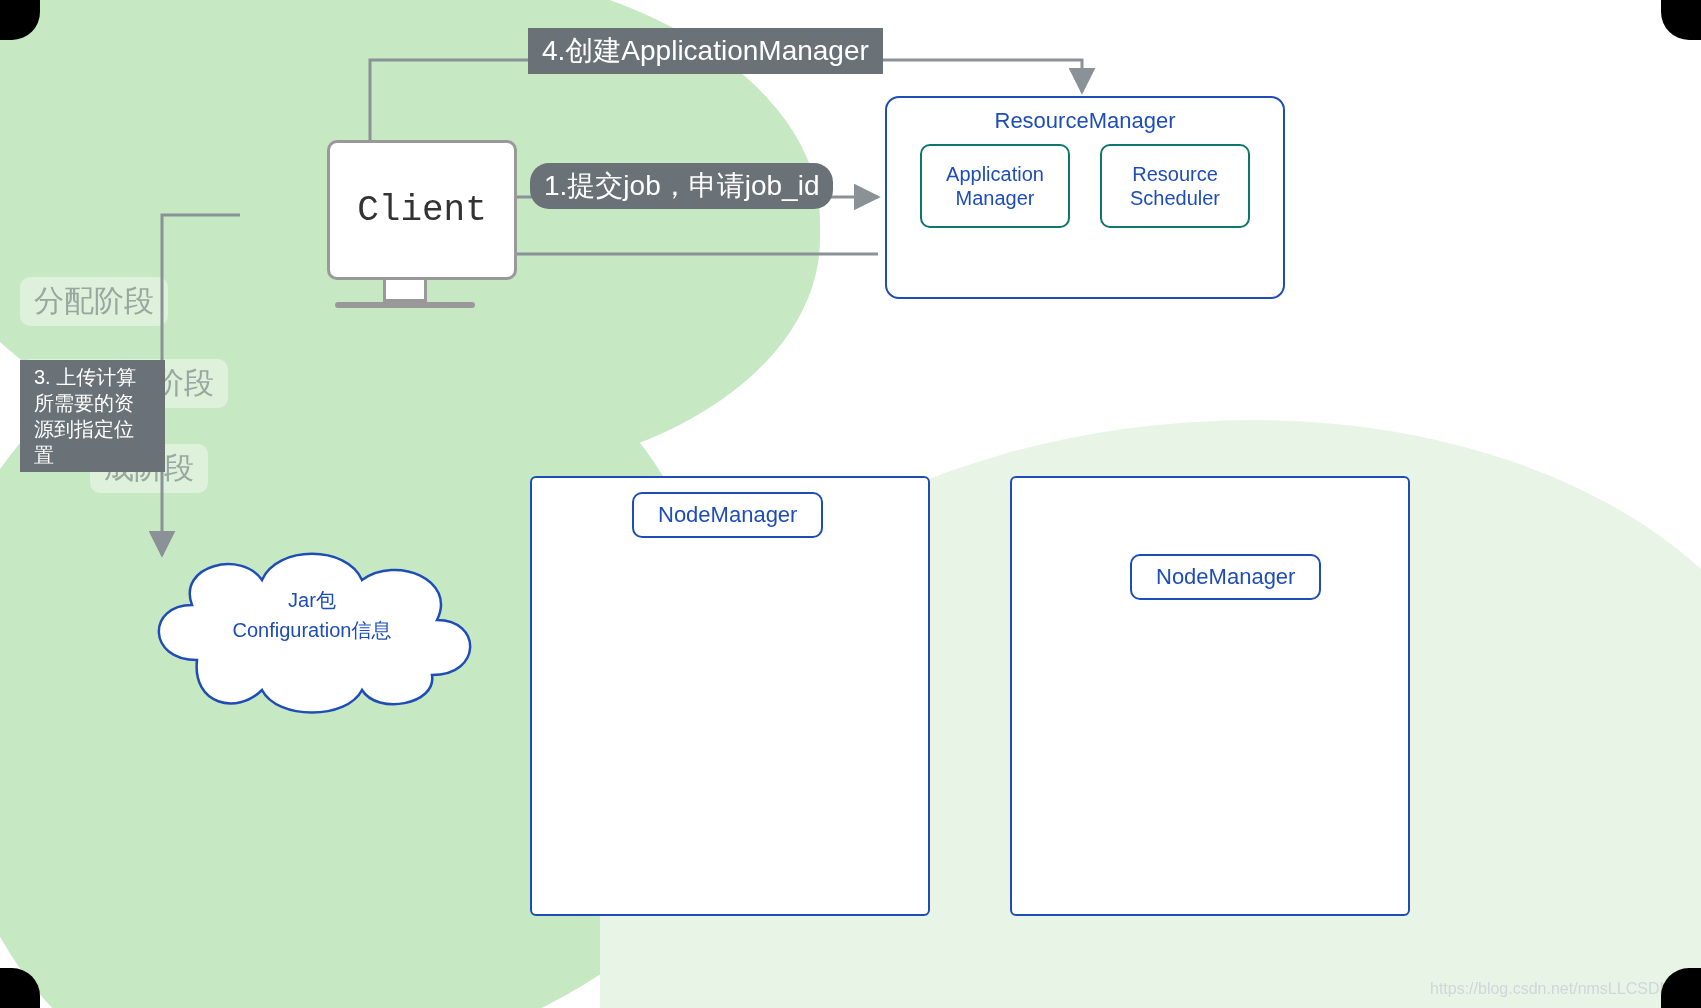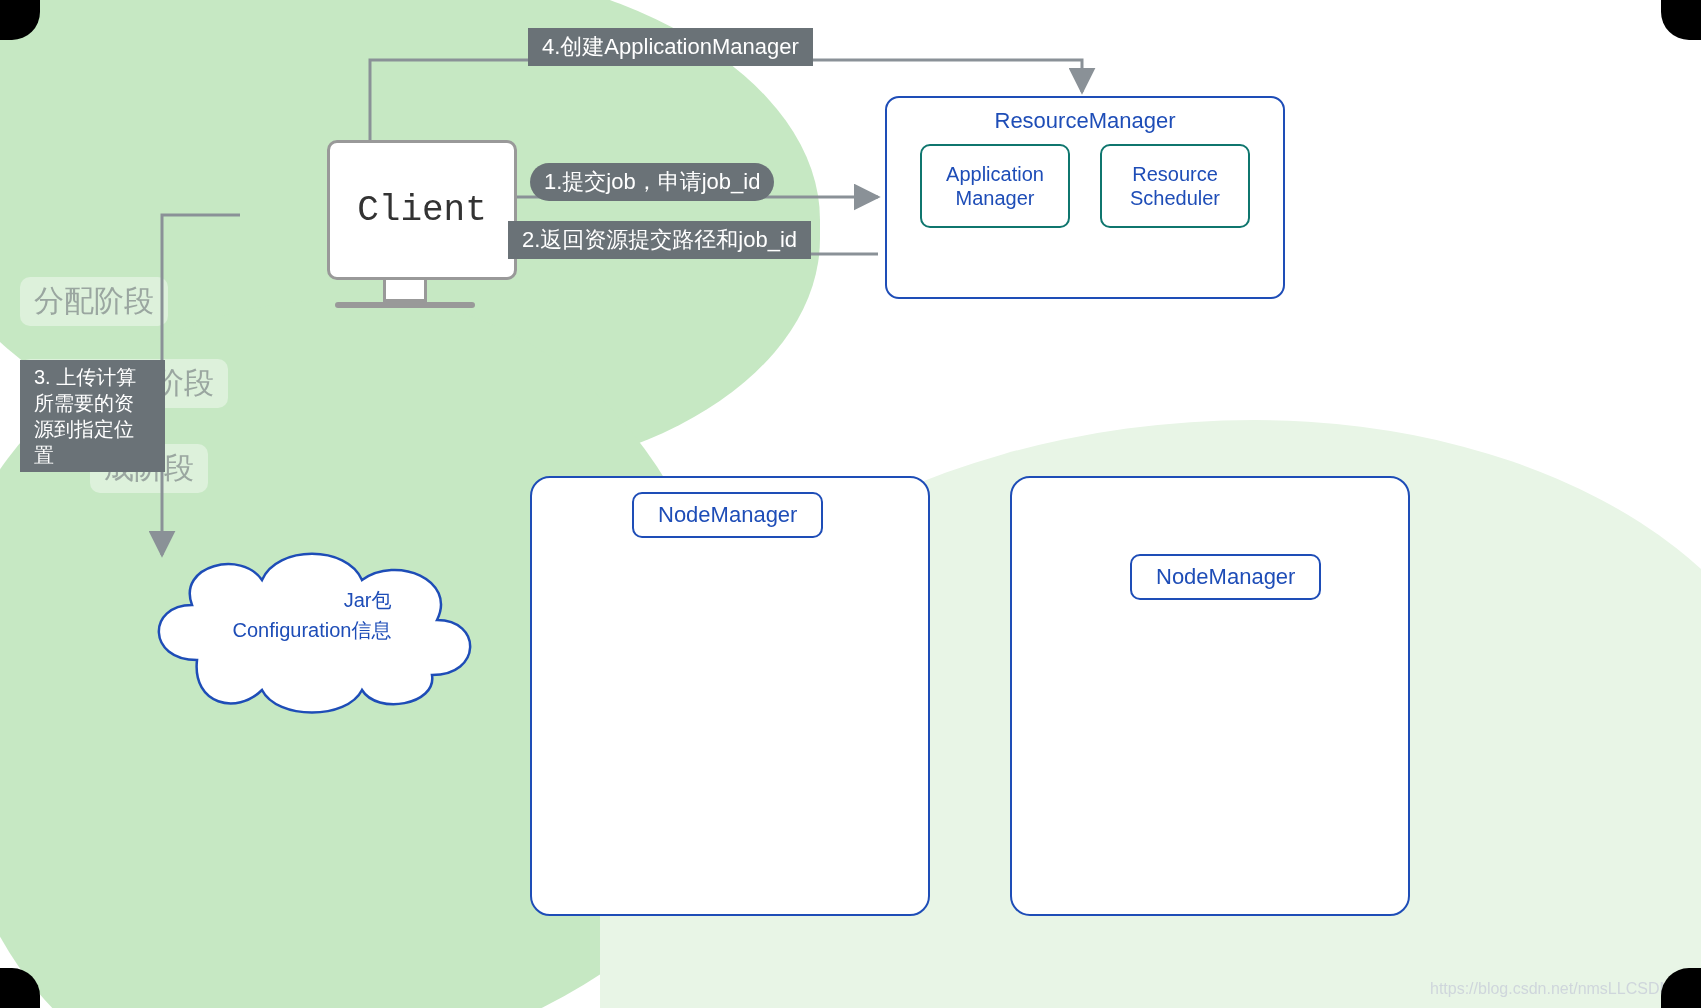--- a/index.html
+++ b/index.html
@@ -84,21 +84,21 @@
     text-align:center;
     font-size:20px;
     line-height:1.2;
   }
 
   
   .nm-box {
     position:absolute;
     background:#fff;
     border:2px solid #1e4db7;
-    border-radius:20px;
+    border-radius:6px;
   }
   .nm1 { left:530px; top:476px; width:400px; height:440px; }
   .nm2 { left:1010px; top:476px; width:400px; height:440px; }
   .nm-label {
     border:2px solid #1e4db7;
     border-radius:10px;
     color:#1e4db7;
     font-size:22px;
     padding:8px 24px;
     position:absolute;
@@ -111,28 +111,28 @@
     position:absolute;
     left:137px; top:510px;
     width:350px; height:210px;
     color:#1e4db7;
     text-align:center;
     font-size:20px;
     display:flex; flex-direction:column; align-items:center; justify-content:center;
     line-height:1.5;
   }
   .cloud svg { position:absolute; left:0; top:0; width:350px; height:210px; }
-  .cloud-text { position:relative; z-index:2;text-align:right; }
+  .cloud-text { position:relative; z-index:2; }
 
   
   .step-label {
     position:absolute;
     background:#6a7277;
     color:#fff;
-    font-size:22px;
+    font-size:28px;
     padding:4px 14px;
   }
   .step1 { left:530px; top:163px;border-radius:19px; }
   .step2 { left:508px; top:221px; }
   .step3 { left:20px;  top:360px; width:145px; font-size:20px; line-height:1.3; }
   .step4 { left:528px; top:28px; }
 
   
   svg.arrows { position:absolute; left:0; top:0; width:1701px; height:1008px; pointer-events:none; }
 
@@ -219,21 +219,20 @@
                C100,205 55,195 60,150 Z" fill="#fff" stroke="#1e4db7" stroke-width="2.5"></path>
     </svg>
     <div class="cloud-text">
       <div>Jar包</div>
       <div>Configuration信息</div>
     </div>
   </div>
 
   <div class="step-label step4">4.创建ApplicationManager</div>
   <div class="step-label step1">1.提交job，申请job_id</div>
-  <div class="step-label step2">2.返回资源提交路径和job_id</div>
   <div class="step-label step3">3. 上传计算所需要的资源到指定位置</div>
 
   <div class="watermark">https://blog.csdn.net/nmsLLCSDN</div>
 </div>
 
 <div class="corner c-tl"></div>
 <div class="corner c-tr"></div>
 <div class="corner c-bl"></div>
 <div class="corner c-br"></div>
 

